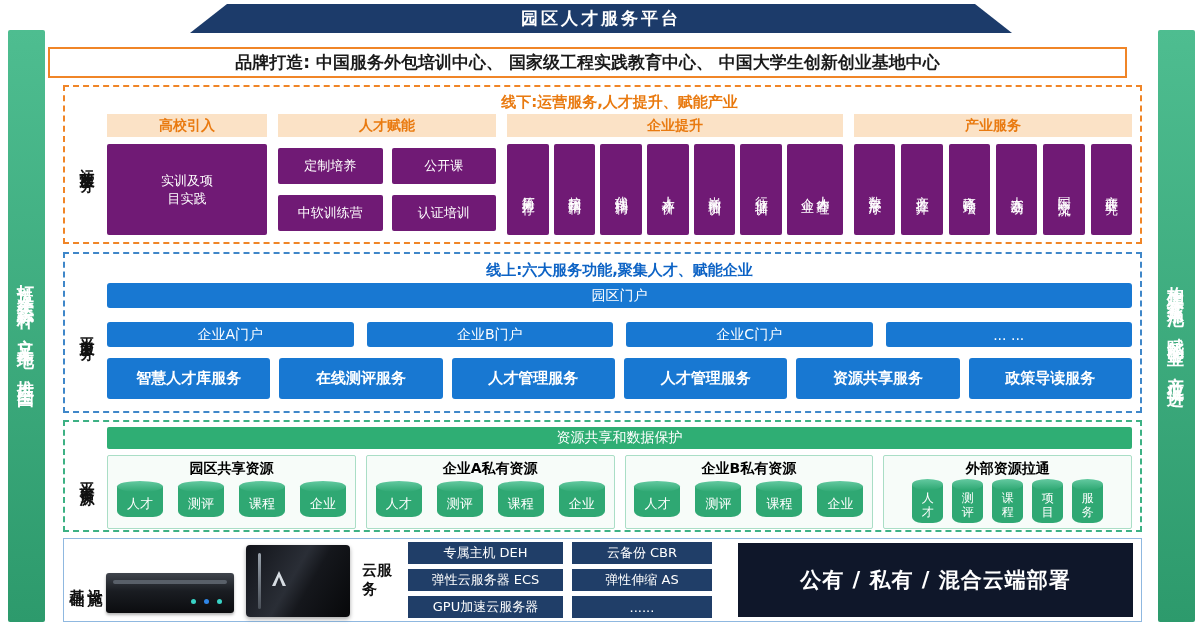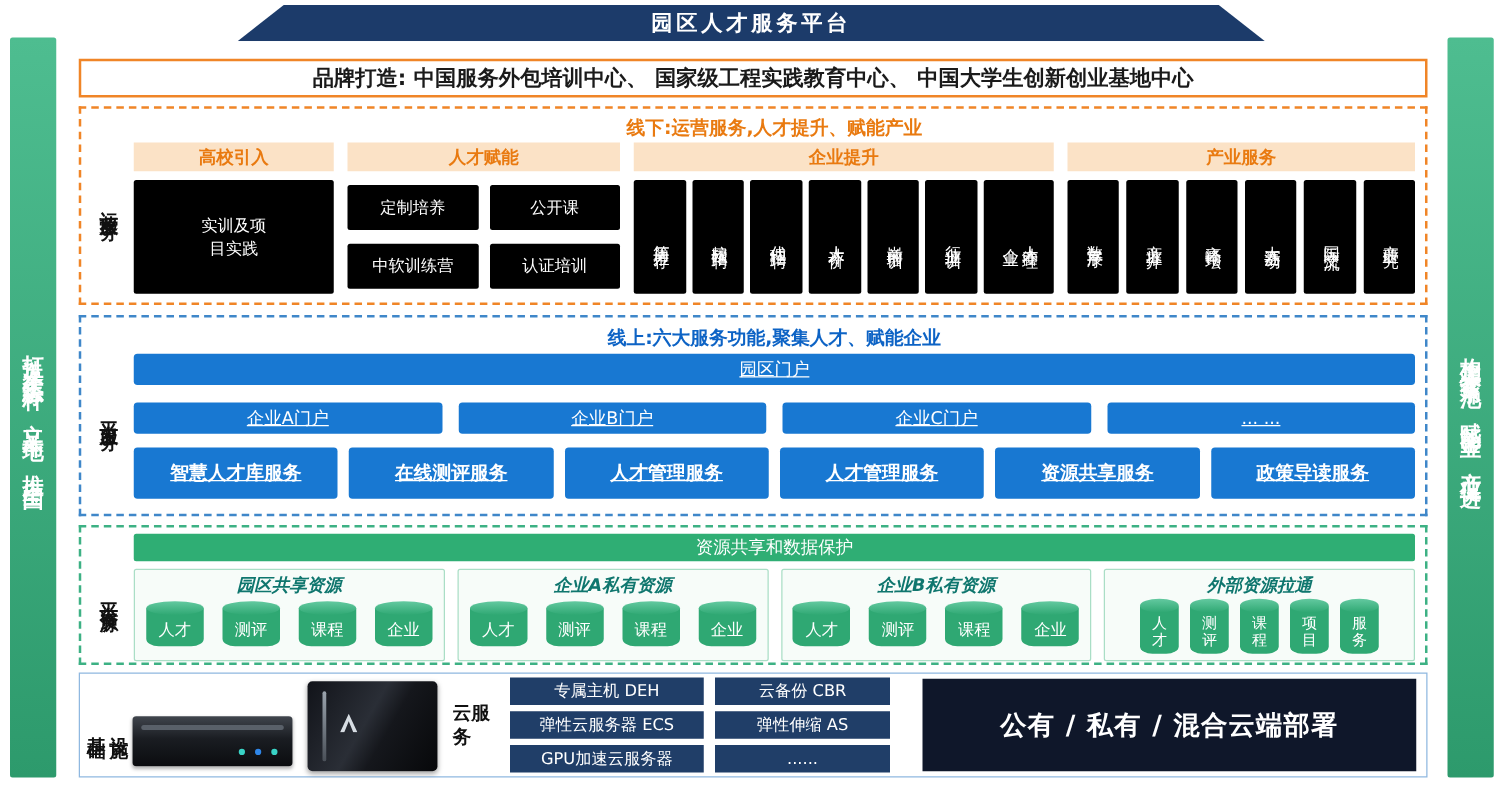--- a/index.html
+++ b/index.html
@@ -11,64 +11,64 @@
     clip-path:polygon(4.5% 0, 95.5% 0, 100% 100%, 0 100%);
     display:flex; align-items:center; justify-content:center; color:#fff; font-weight:bold; font-size:17px; letter-spacing:3px; }
 
   
   .side-bar { position:absolute; top:30px; width:37px; height:592px; border-radius:2px;
     background:linear-gradient(180deg,#4ebd90,#2d9a6c); display:flex; align-items:center; justify-content:center; }
   .side-bar.left { left:8px; } .side-bar.right { left:1158px; }
   .side-bar span { writing-mode:vertical-lr; text-orientation:upright; color:#fff; font-weight:bold; font-size:17px; letter-spacing:4px; }
 
   
-  .brand-row { position:absolute; left:63px; top:47px; width:1079px; height:31px; border:2px solid #f08527; background:#fff;
+  .brand-row { position:absolute; left:48px; top:47px; width:1079px; height:31px; border:2px solid #f08527; background:#fff;
     display:flex; align-items:center; justify-content:center; gap:6px; font-size:17px; font-weight:bold; color:#1a1a1a; }
 
   
   .section { position:absolute; left:63px; width:1079px; display:flex; }
   .side-label { width:40px; flex:none; display:flex; align-items:center; justify-content:center; }
   .side-label span { writing-mode:vertical-lr; text-orientation:upright; font-weight:bold; font-size:15px; color:#111;
     letter-spacing:3px; white-space:pre-line; line-height:1.2; }
   .sec-body { flex:1; min-width:0; display:flex; flex-direction:column; }
 
   
   .op-section { top:85px; height:159px; border:2px dashed #f08527; padding:4px 8px 7px 2px;justify-content:center; }
   .op-title { height:23px; flex:none; display:flex; align-items:center; justify-content:center; color:#e97a10; font-weight:bold; font-size:15px; }
   .op-groups { flex:1; display:flex; gap:11px; }
   .op-group { display:flex; flex-direction:column; min-width:0; }
   .g-header { height:23px; flex:none; background:#fbe2c6; color:#e97a10; font-weight:bold; font-size:14px;
     display:flex; align-items:center; justify-content:center; }
   .op-items { flex:1; margin-top:7px; display:flex; gap:8px; }
-  .o-box { background:#000000; border-radius:2px; color:#fff; font-size:13px; display:flex; align-items:center; justify-content:center; text-align:center; padding:3px; }
+  .o-box { background:#701a75; border-radius:2px; color:#fff; font-size:13px; display:flex; align-items:center; justify-content:center; text-align:center; padding:3px; }
   .o-box span { white-space:pre-line; }
   .o-box.vert span { writing-mode:vertical-lr; text-orientation:upright; letter-spacing:2px; line-height:1.2; }
   .g-univ { width:160px; } .g-univ .b1 { flex:1.55; } .g-univ .b1 span { display:inline-block; max-width:56px; }
   .g-univ .b2 { flex:1; } .g-univ .b2 span { display:inline-block; max-width:28px; }
   .g-talent { width:218px; } .g-talent .op-items { display:grid; grid-template-columns:1fr 1fr; gap:11px 9px; padding:4px 0; }
   .g-ent { width:336px; } .g-ent .op-items { gap:5px; } .g-ent .o-box { flex:1; } .g-ent .o-box.wide { flex:1.4; }
   .g-ind { flex:1; } .g-ind .op-items { gap:6px; } .g-ind .o-box { flex:1; }
 
   
   .pf-section { top:252px; height:161px; border:2px dashed #3f87c9; padding:4px 8px 7px 2px; }
   .pf-title { height:25px; flex:none; display:flex; align-items:center; justify-content:center; color:#0d63c5; font-weight:bold; font-size:15px; }
-  .bar { background:#1878d2; border-radius:3px; color:#fff; display:flex; align-items:center; justify-content:center;text-decoration:underline; }
+  .bar { background:#1878d2; border-radius:3px; color:#fff; display:flex; align-items:center; justify-content:center; }
   .pf-park { height:25px; font-size:14px; }
   .pf-portals { display:flex; gap:13px; margin-top:14px; }
   .pf-portals .bar { flex:1; height:25px; font-size:14px; }
   .pf-services { display:flex; gap:9px; margin-top:11px; }
   .pf-services .bar { flex:1; height:41px; font-weight:bold; font-size:15px; }
 
   
   .rs-section { top:420px; height:112px; border:2px dashed #3db184; padding:5px 8px 6px 2px; }
   .rs-banner { height:22px; flex:none; background:#2fae74; border-radius:2px; color:#fff; font-size:14px;
     display:flex; align-items:center; justify-content:center; }
   .rs-groups { flex:1; display:flex; gap:10px; margin-top:6px; }
   .rs-group { flex:1; border:1px solid #aadec6; background:#f7fcf9; border-radius:2px; display:flex; flex-direction:column; padding:2px 4px 5px; }
-  .rs-group .g-title { height:21px; flex:none; color:#0f766e; font-weight:bold; font-size:14px; display:flex; align-items:center; justify-content:center;font-style:italic; }
+  .rs-group .g-title { height:21px; flex:none; color:#000000; font-weight:bold; font-size:14px; display:flex; align-items:center; justify-content:center; }
   .rs-cyls { flex:1; display:flex; justify-content:center; align-items:flex-start; gap:15px; padding-top:8px; }
   .cyl { position:relative; width:46px; height:30px; background:#2fa873; border-radius:0 0 10px 10px / 0 0 6px 6px;
     color:#fff; font-size:13px; display:flex; align-items:center; justify-content:center; text-align:center; padding-top:4px; }
   .cyl::before { content:""; position:absolute; left:0; top:-6px; width:100%; height:11px; border-radius:50%;
     background:linear-gradient(180deg,#63c9a0,#2fa873); }
   .rs-group.five .rs-cyls { gap:9px; padding-top:6px; }
   .rs-group.five .cyl { width:31px; height:38px; font-size:12px; line-height:1.15; padding:4px 5px 0; word-break:break-all; }
 
   
   .if-section { top:538px; height:84px; border:1px solid #8fb8e0; padding:4px 8px 4px 2px; }

